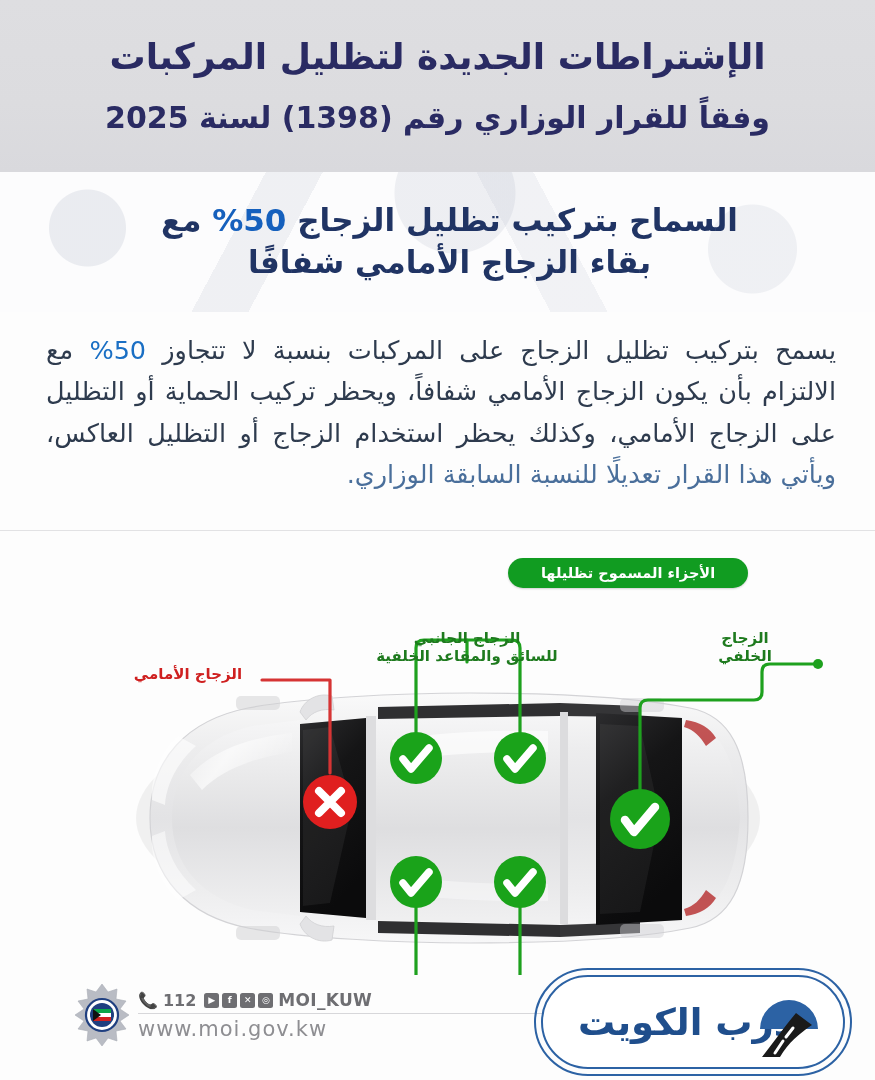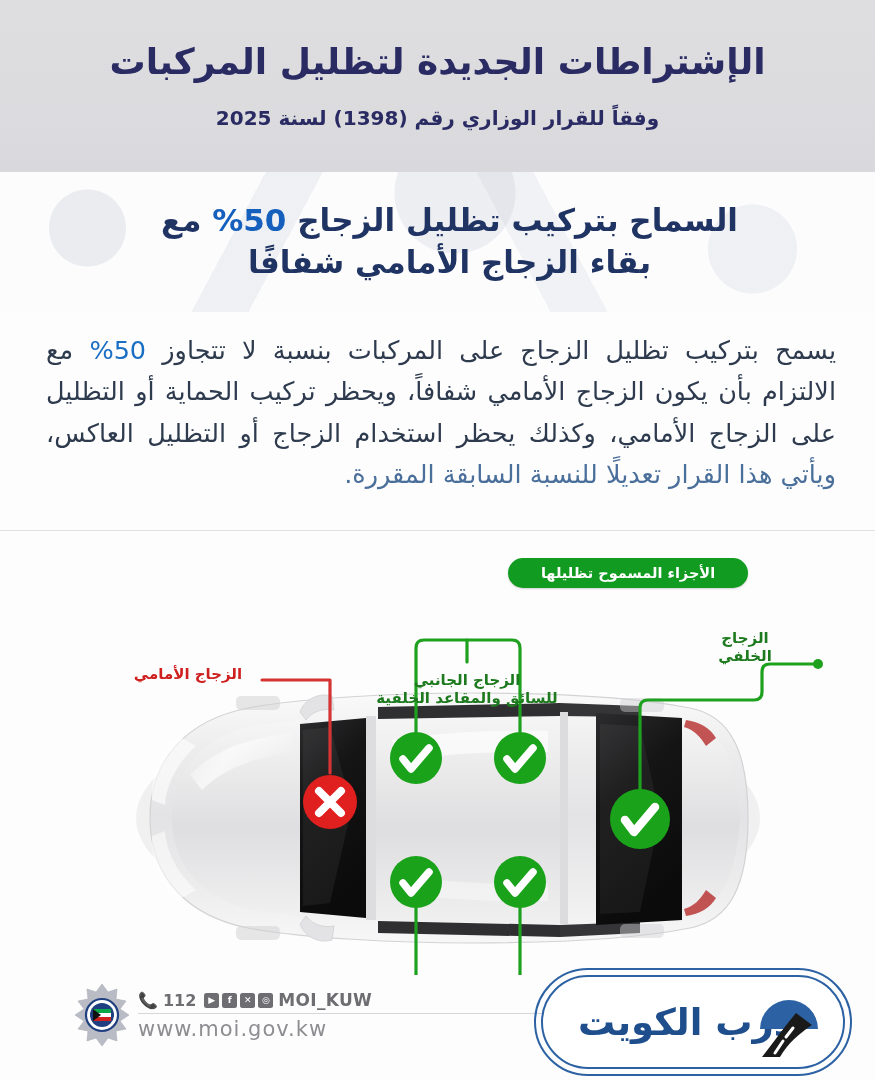--- a/index.html
+++ b/index.html
@@ -23,21 +23,21 @@
     background:linear-gradient(180deg,#dedee1 0%, #dcdcdf 60%, #d9d9dd 100%);
     display:flex; flex-direction:column;
     align-items:center; justify-content:center;
   }
   .hdr-title {
     font-size:36px; font-weight:bold; color:#2a2b63;
     direction:rtl; text-align:center; letter-spacing:-0.5px;
     line-height:1.12; white-space:nowrap;
   }
   .hdr-sub {
-    font-size:20px; font-weight:bold; color:#2a2b63;
+    font-size:30px; font-weight:bold; color:#2a2b63;
     direction:rtl; text-align:center;
     line-height:1.15; white-space:nowrap;margin-top:24px;
   }
 
   
   .headline-wrap {
     position:absolute; left:0; top:172px;
     width:875px; height:140px;
     background:#fcfcfd;
     display:flex; flex-direction:column;
@@ -109,21 +109,21 @@
 
   .callout {
     position:absolute;
     direction:rtl; text-align:center;
     font-weight:bold; line-height:1.2;
     white-space:pre-line;
   }
   .callout-green { color:#1e7a1e; font-size:15px; }
   .callout-red   { color:#cf2020; font-size:15px; }
 
-  .c-side { left:358px; top:29px;  width:218px;margin-top:42px; }
+  .c-side { left:358px; top:29px;  width:218px; }
   .c-rear { left:690px; top:29px;  width:110px; }
   .c-front{ left:118px; top:65px;  width:140px; }
 
   
   .footer {
     position:absolute; left:0; top:975px;
     width:875px; height:105px;
     background:#fdfdfd;
   }
   .moi-crest {
@@ -195,21 +195,21 @@
   <div class="headline-wrap">
     <div class="watermark"></div>
     <div class="headline">
       <span>السماح بتركيب تظليل الزجاج </span><span class="pct">50%</span><span> مع</span>
     </div>
     <div class="headline">بقاء الزجاج الأمامي شفافًا</div>
   </div>
 
   <div class="para-wrap">
     <p class="para">
-      <span>يسمح بتركيب تظليل الزجاج على المركبات بنسبة لا تتجاوز </span><span class="num">50%</span><span> مع الالتزام بأن يكون الزجاج الأمامي شفافاً، ويحظر تركيب الحماية أو التظليل على الزجاج الأمامي، وكذلك يحظر استخدام الزجاج أو التظليل العاكس، </span><span class="soft">ويأتي هذا القرار تعديلًا للنسبة السابقة المقررة.</span>
+      <span>يسمح بتركيب تظليل الزجاج على المركبات بنسبة لا تتجاوز </span><span class="num">50%</span><span> مع الالتزام بأن يكون الزجاج الأمامي شفافاً، ويحظر تركيب الحماية أو التظليل على الزجاج الأمامي، وكذلك يحظر استخدام الزجاج أو التظليل العاكس، </span><span class="soft">ويأتي هذا القرار تعديلًا للنسبة السابقة الوزاري.</span>
     </p>
   </div>
   <div class="divider"></div>
 
   <div class="legend-row">
     <div class="badge badge-green">الأجزاء المسموح تظليلها</div>
   </div>
 
   <div class="scene">
 

